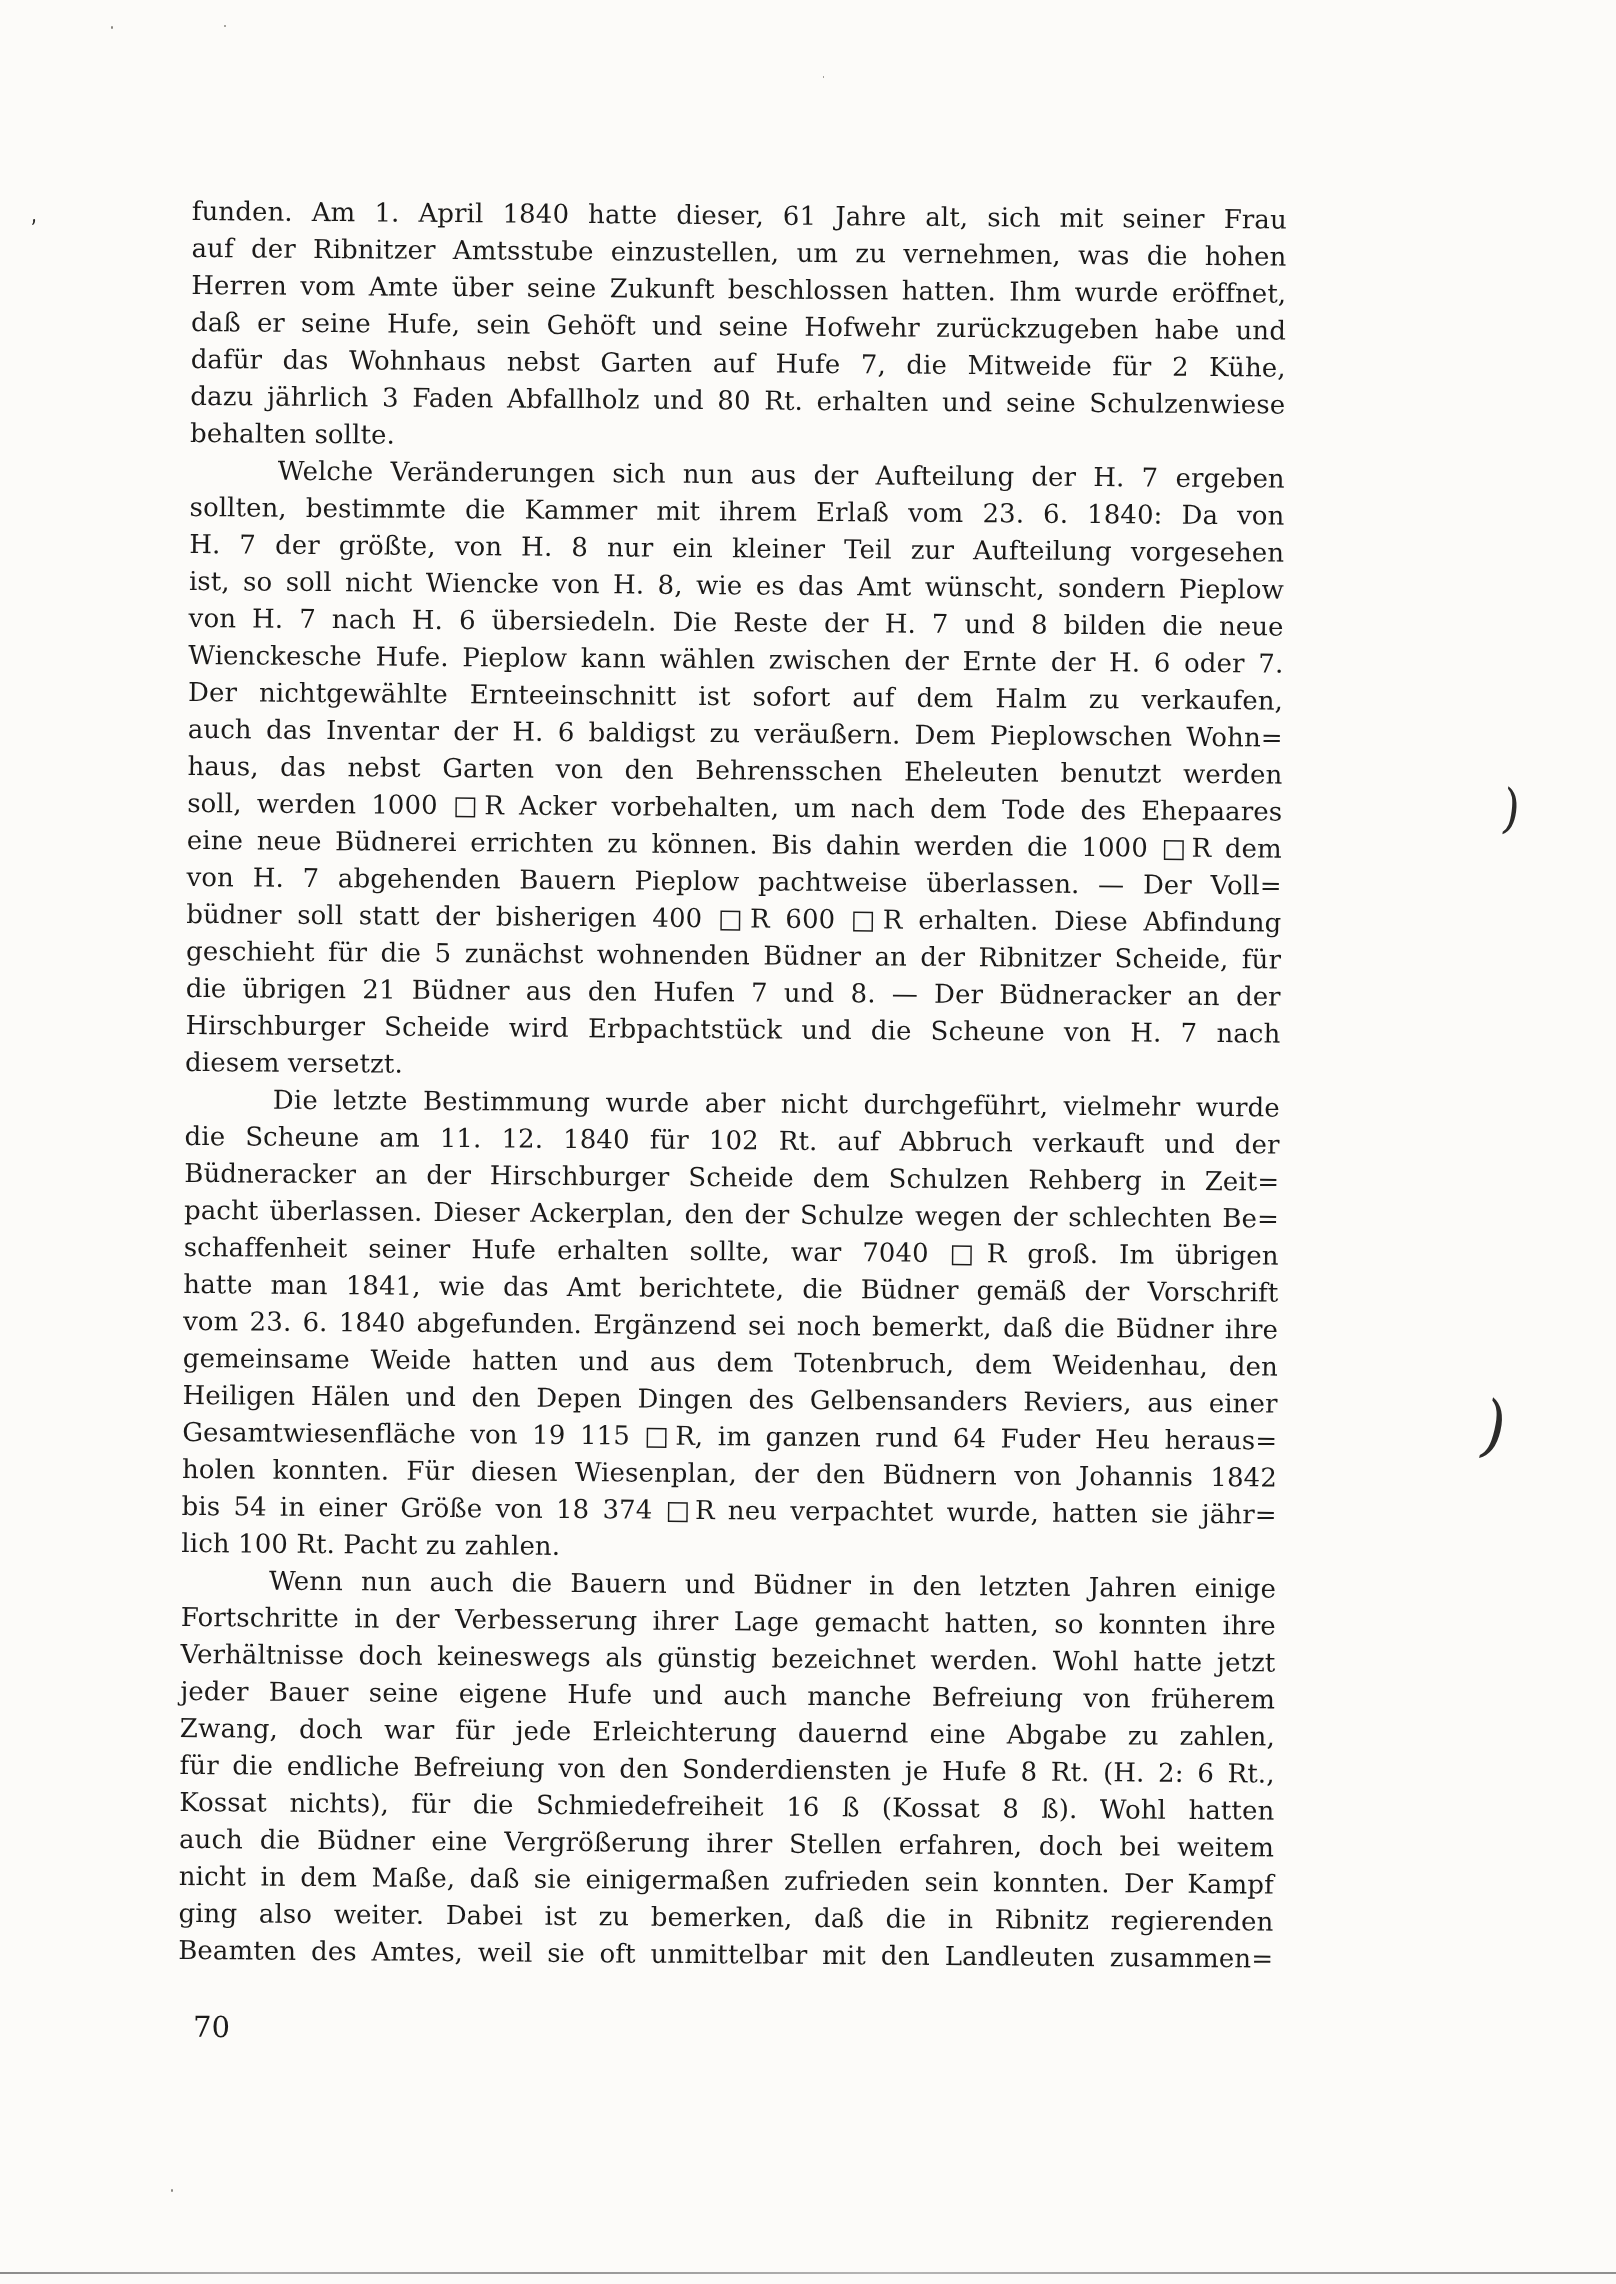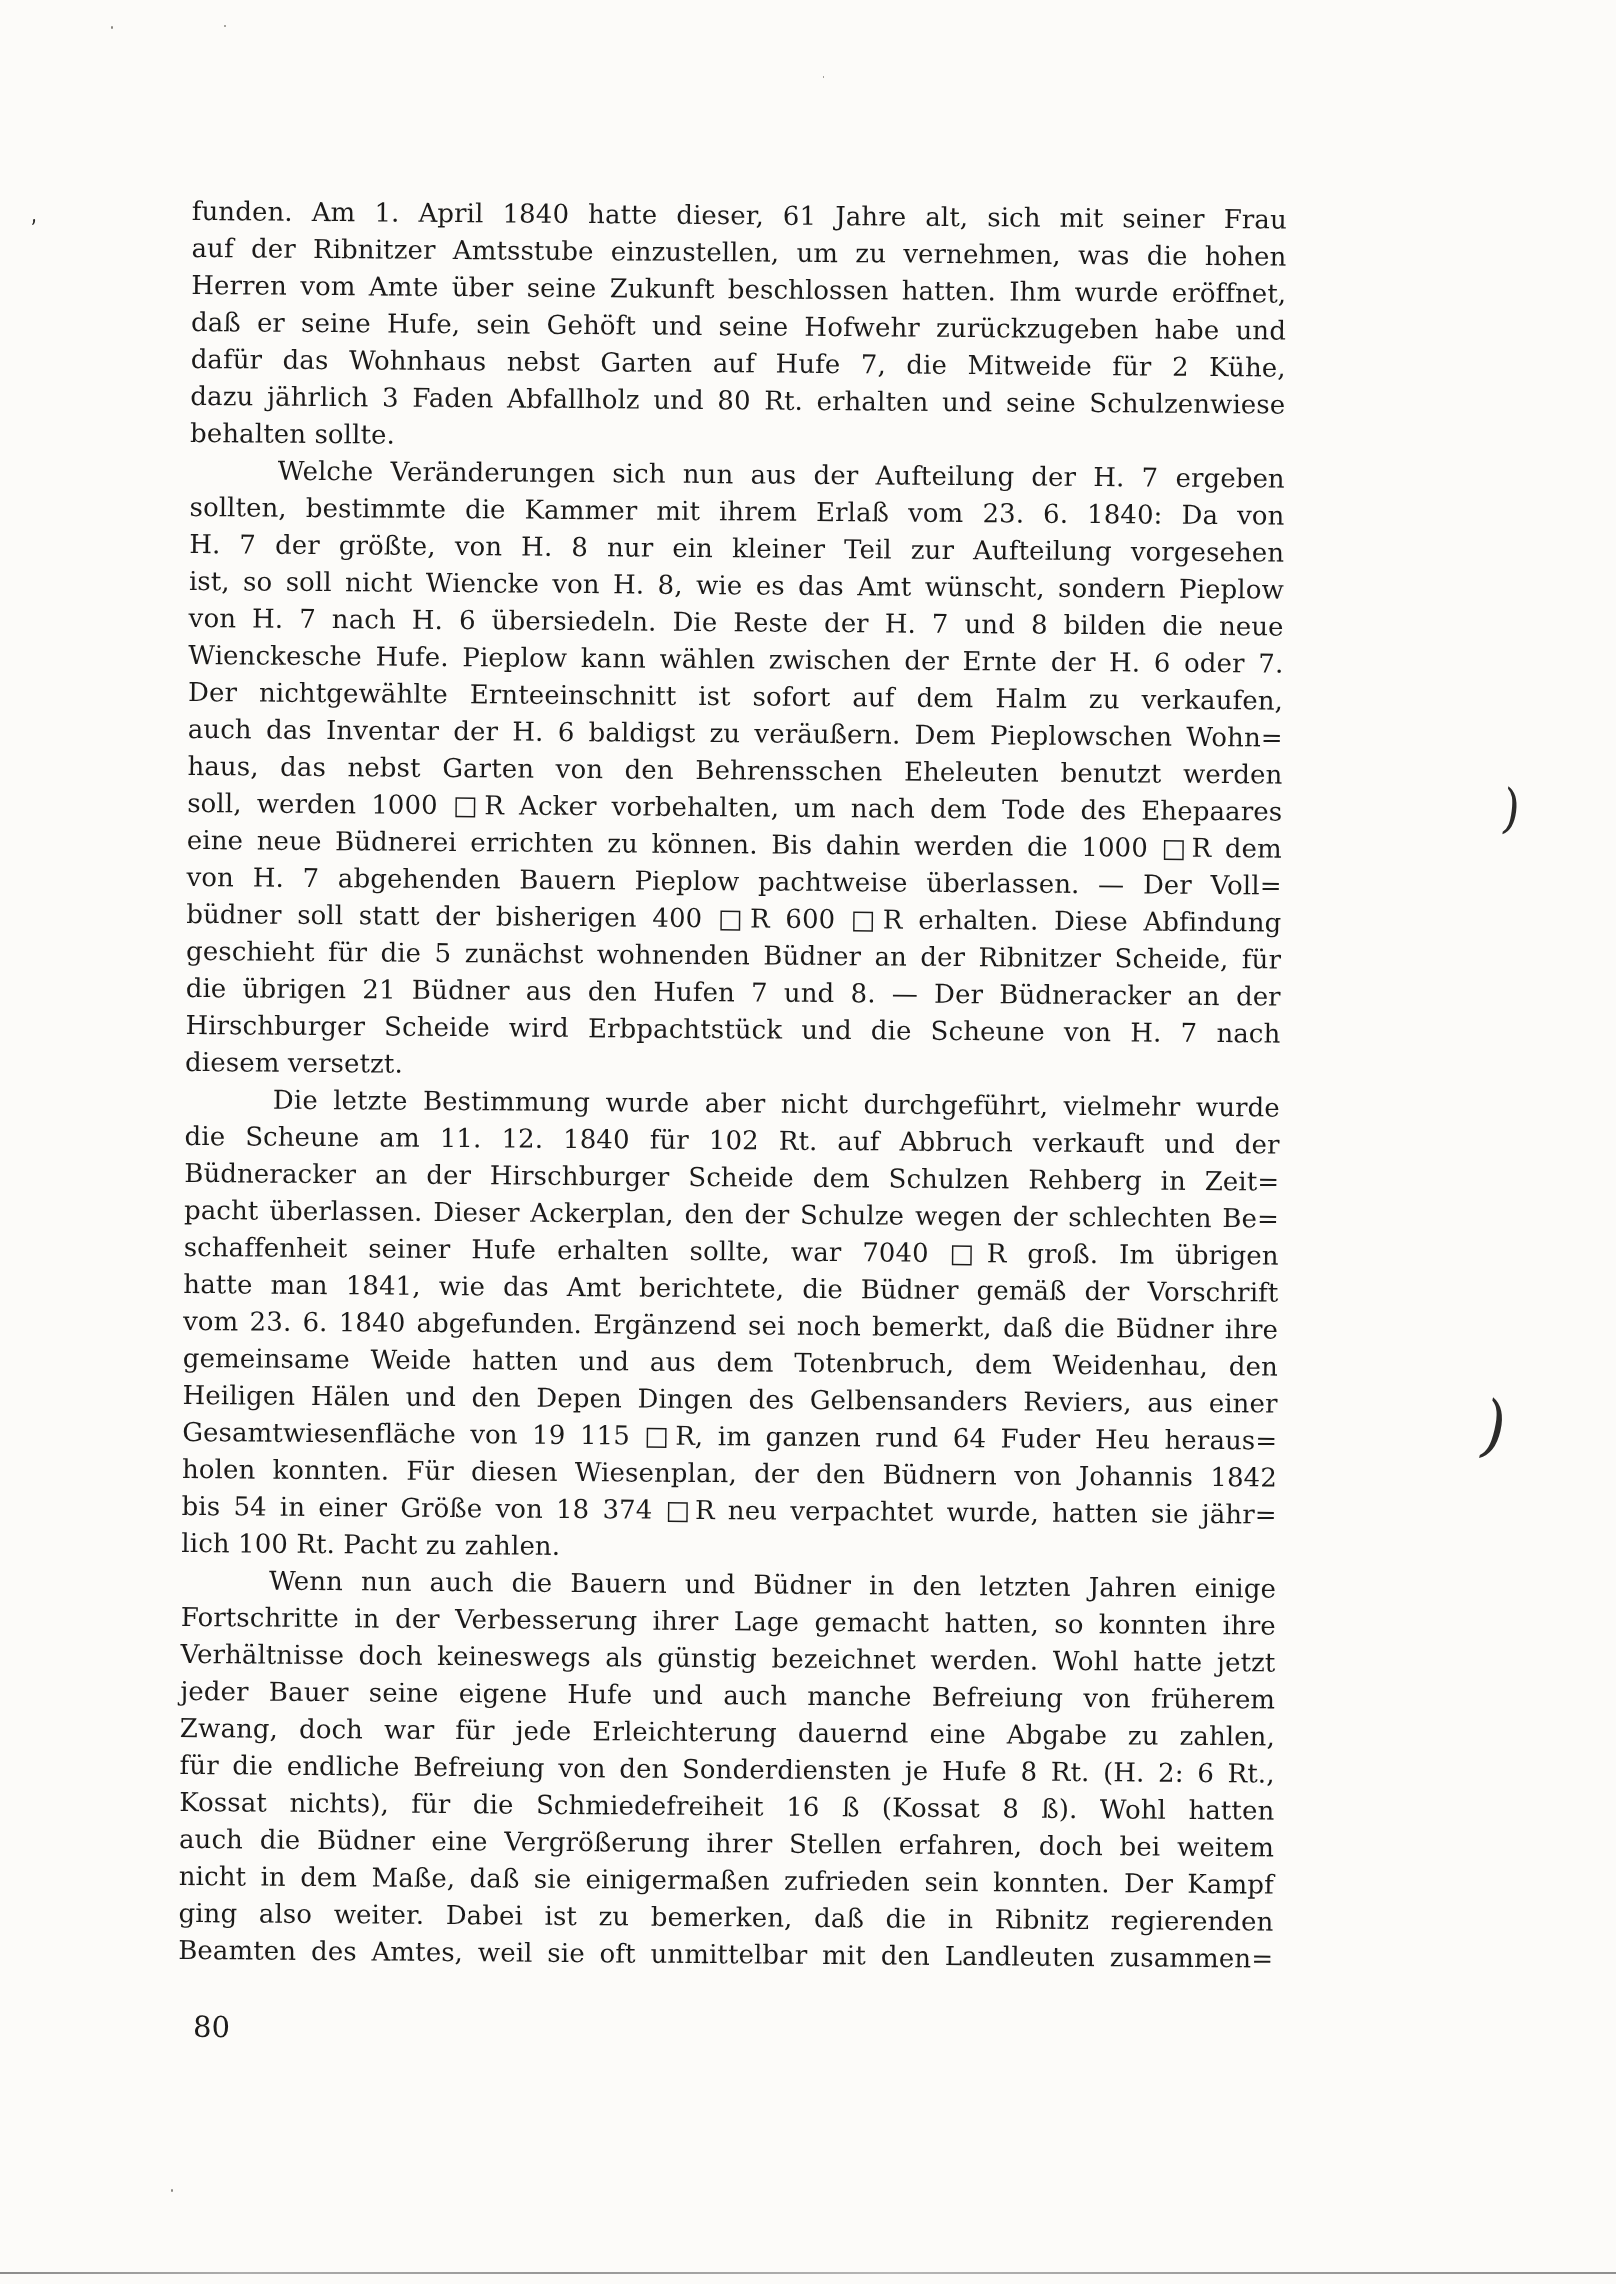--- a/index.html
+++ b/index.html
@@ -149,21 +149,21 @@
       <div class="line fill">jeder Bauer seine eigene Hufe und auch manche Befreiung von früherem</div>
       <div class="line fill">Zwang, doch war für jede Erleichterung dauernd eine Abgabe zu zahlen,</div>
       <div class="line fill">für die endliche Befreiung von den Sonderdiensten je Hufe 8 Rt. (H. 2: 6 Rt.,</div>
       <div class="line fill">Kossat nichts), für die Schmiedefreiheit 16 ß (Kossat 8 ß). Wohl hatten</div>
       <div class="line fill">auch die Büdner eine Vergrößerung ihrer Stellen erfahren, doch bei weitem</div>
       <div class="line fill">nicht in dem Maße, daß sie einigermaßen zufrieden sein konnten. Der Kampf</div>
       <div class="line fill">ging also weiter. Dabei ist zu bemerken, daß die in Ribnitz regierenden</div>
       <div class="line fill">Beamten des Amtes, weil sie oft unmittelbar mit den Landleuten zusammen=</div>
     </div>
 
-  <div class="page-number">80</div>
+  <div class="page-number">70</div>
 
   <span class="margin-speck">,</span>
 
   <span class="paren-mark-1">)</span>
 
   <span class="paren-mark-2">)</span>
 
   <div class="scan-line"></div>
 
   <div class="speck s1"></div>

